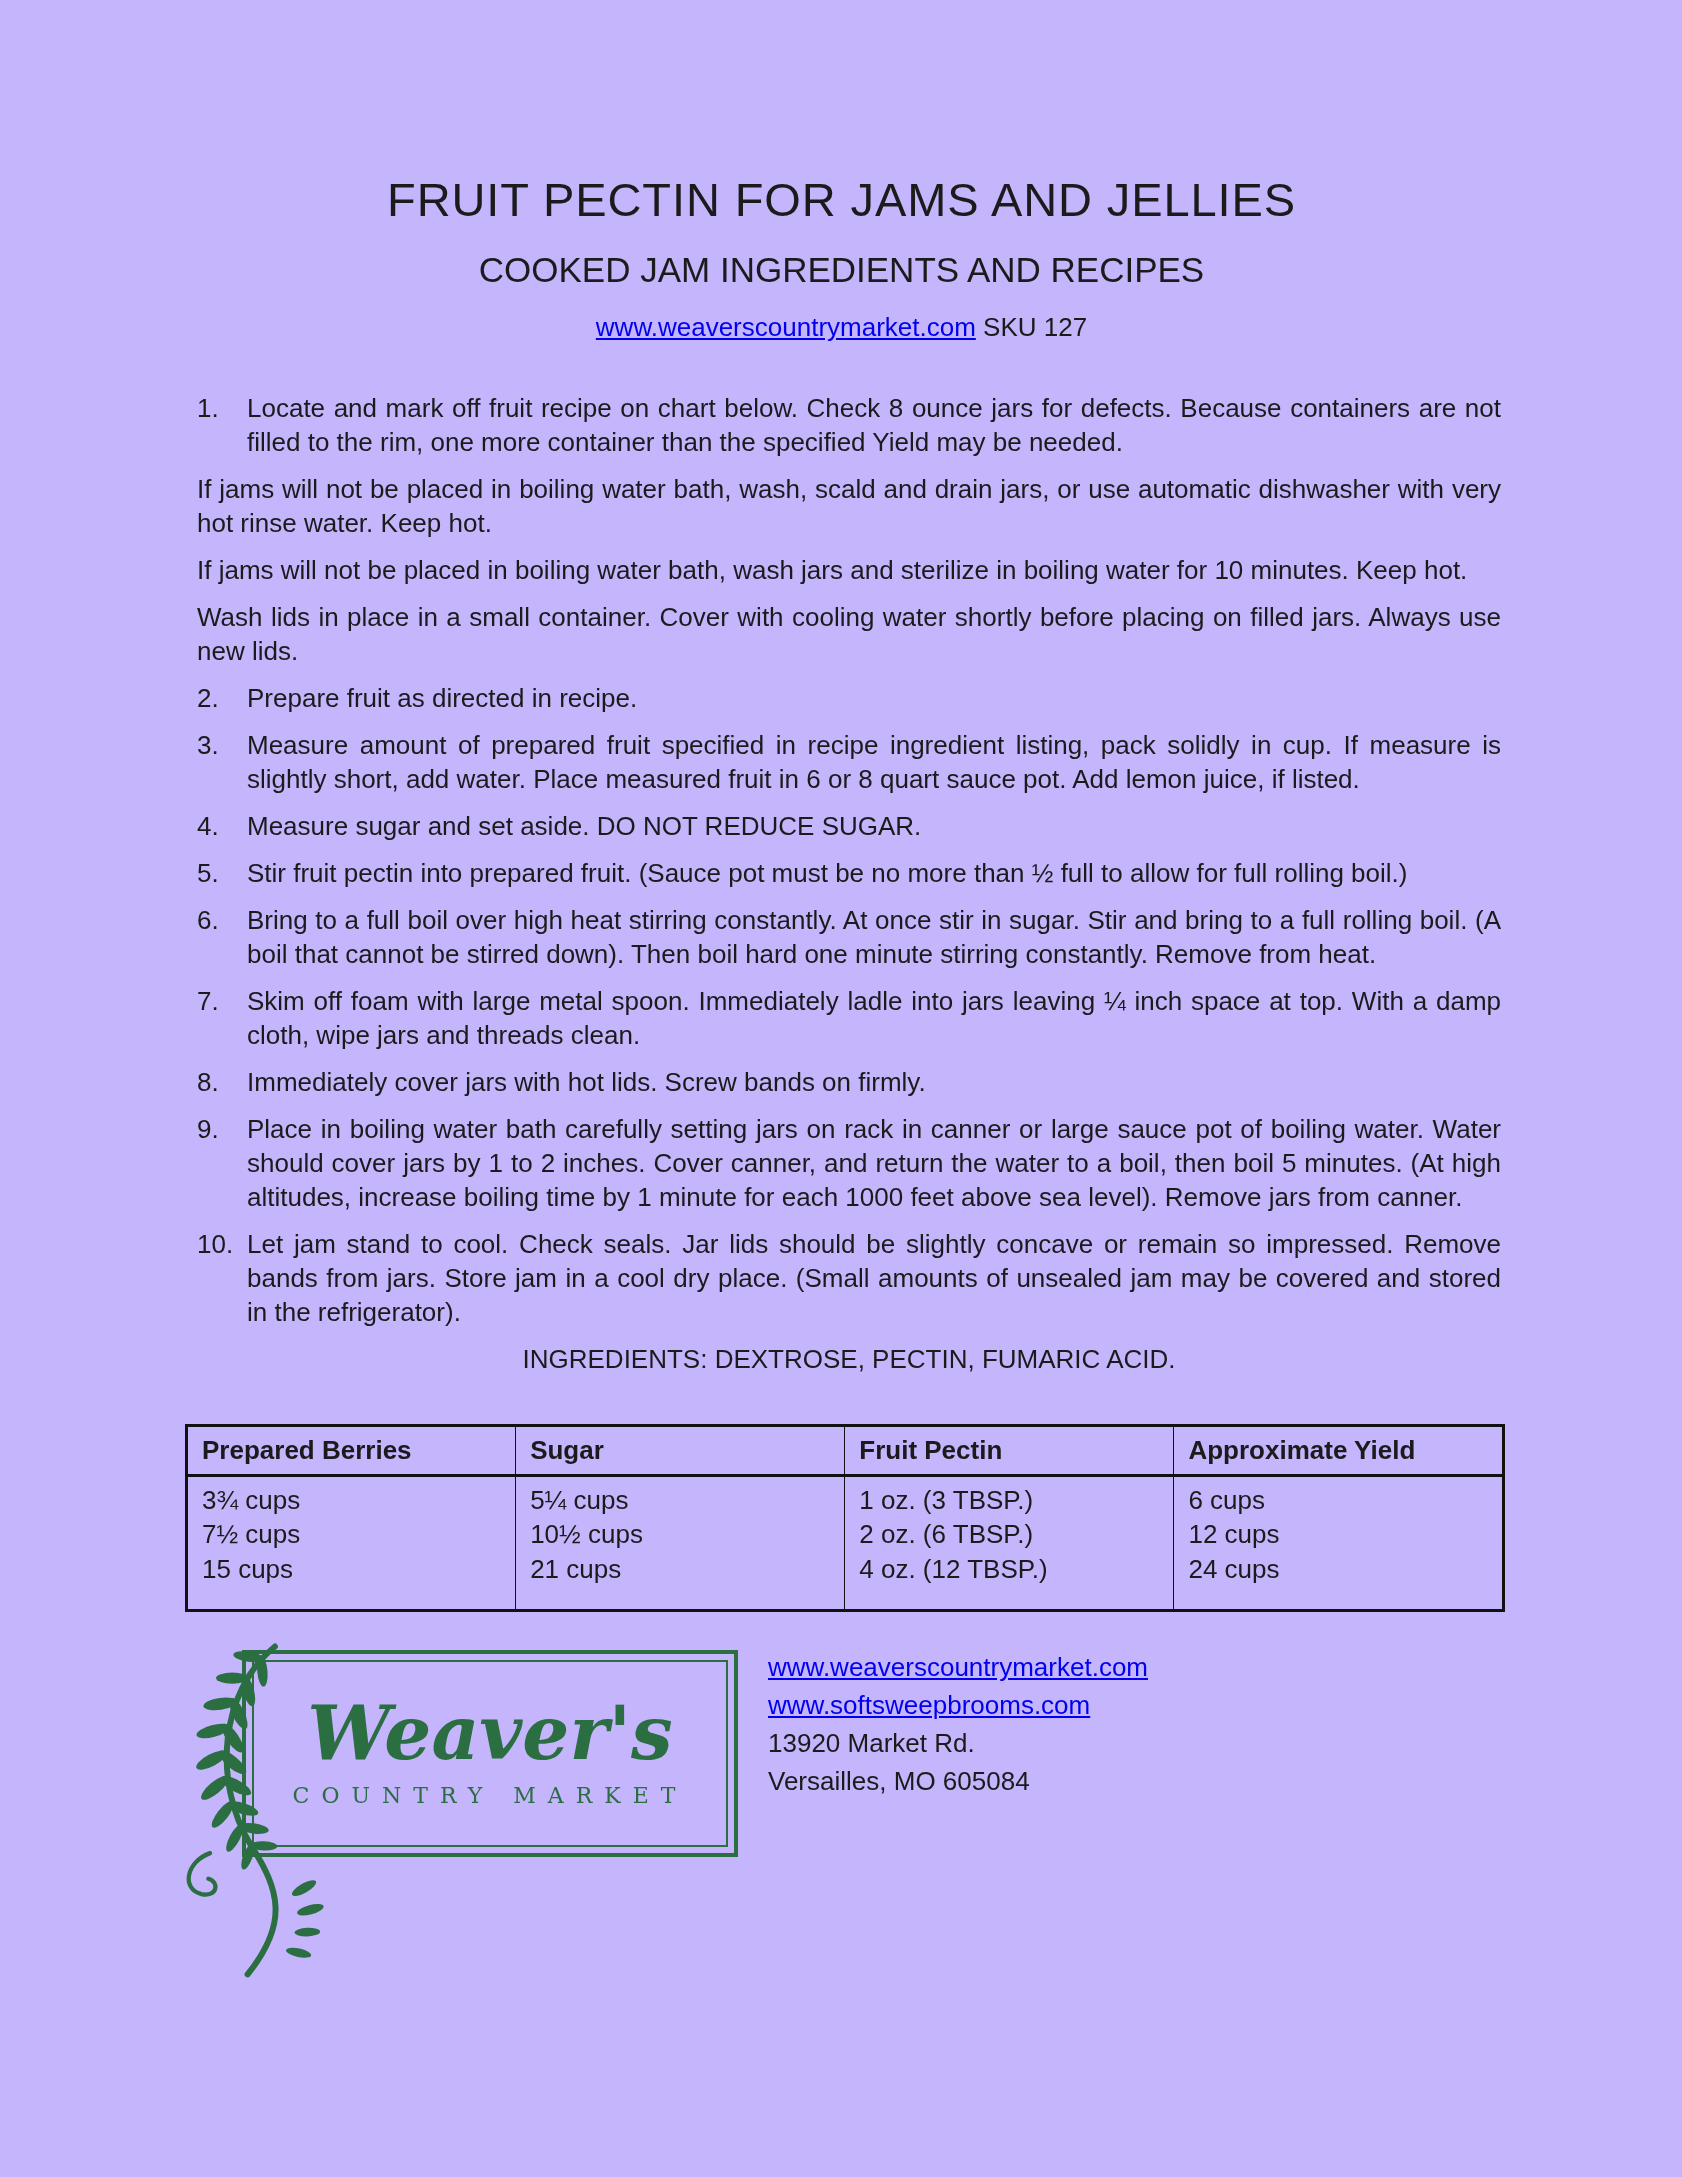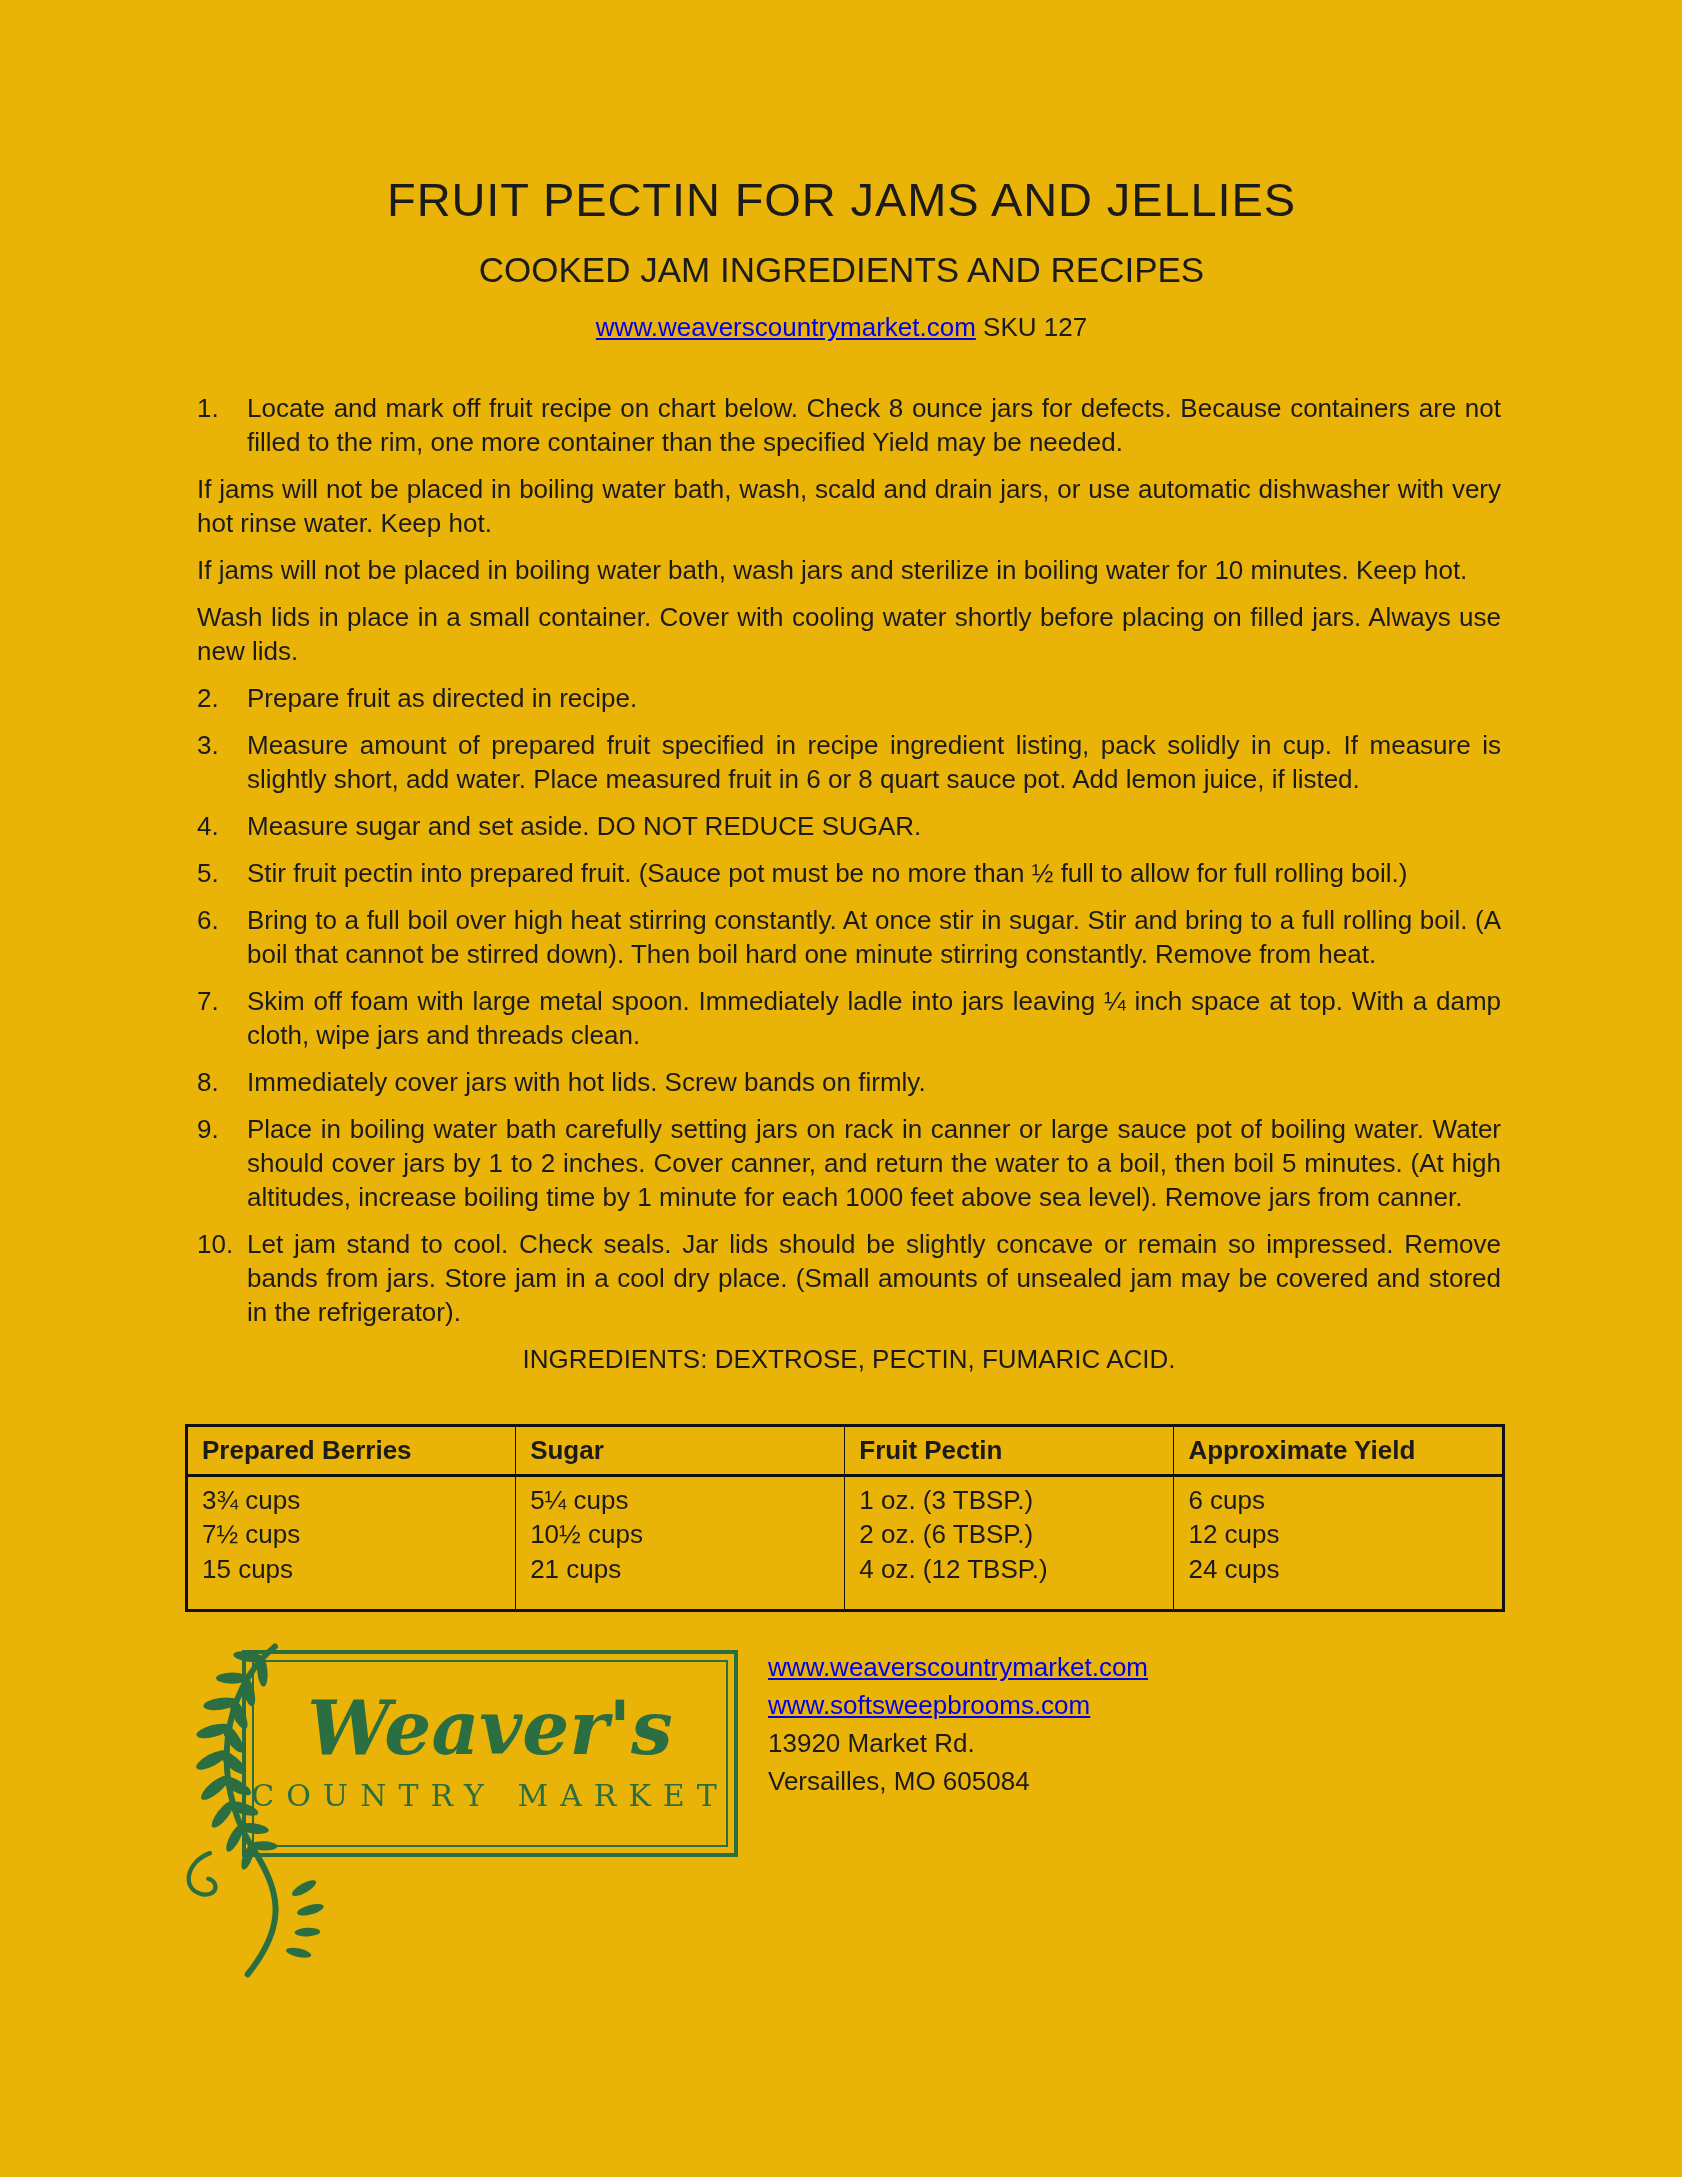--- a/index.html
+++ b/index.html
@@ -6,21 +6,21 @@
     --link-blue:#0000ee;
     --logo-green:#2b6e42;
     --ink:#1b1b1b;
     --border-ink:#111111;
   }
   html,body{margin:0;padding:0;background:#ffffff;}
   .page{
     position:relative;
     width:1683px;
     height:2177px;
-    background:#eab308;
+    background:#c4b5fd;
     font-family:"Liberation Sans",sans-serif;
     color:var(--ink);
     overflow:hidden;
   }
   .doc-header{padding-top:173px;text-align:center;}
   .title{font-size:47px;font-weight:400;letter-spacing:0.9px;margin:0 0 22.5px 0;line-height:1.15;}
   .subtitle{font-size:35px;font-weight:400;margin:0 0 22.5px 0;line-height:1.15;}
   .linkline{font-size:26px;margin:0;line-height:1.2;}
   a{color:var(--link-blue);text-decoration:underline;cursor:pointer;}
   .sku{color:var(--ink);}
@@ -57,21 +57,21 @@
   .logo-inner{
     border:2.6px solid var(--logo-green);width:100%;height:100%;box-sizing:border-box;
     display:flex;flex-direction:column;align-items:center;justify-content:center;
     background:transparent;
   }
   .logo-script{
     font-family:"DejaVu Serif",serif;font-style:italic;font-weight:700;
     font-size:74px;line-height:0.95;color:var(--logo-green);
   }
   .logo-caps{
-    font-family:"DejaVu Serif",serif;font-size:30px;color:var(--logo-green);
+    font-family:"DejaVu Serif",serif;font-size:22px;color:var(--logo-green);
     letter-spacing:12px;margin-top:15px;white-space:nowrap;
   }
   .footer-text{margin-left:24px;padding-top:10.4px;font-size:26px;line-height:38px;}
   .flink{display:block;}
   .addr{color:var(--ink);}
 </style>
 </head>
 <body>
 
 <div class="page">

